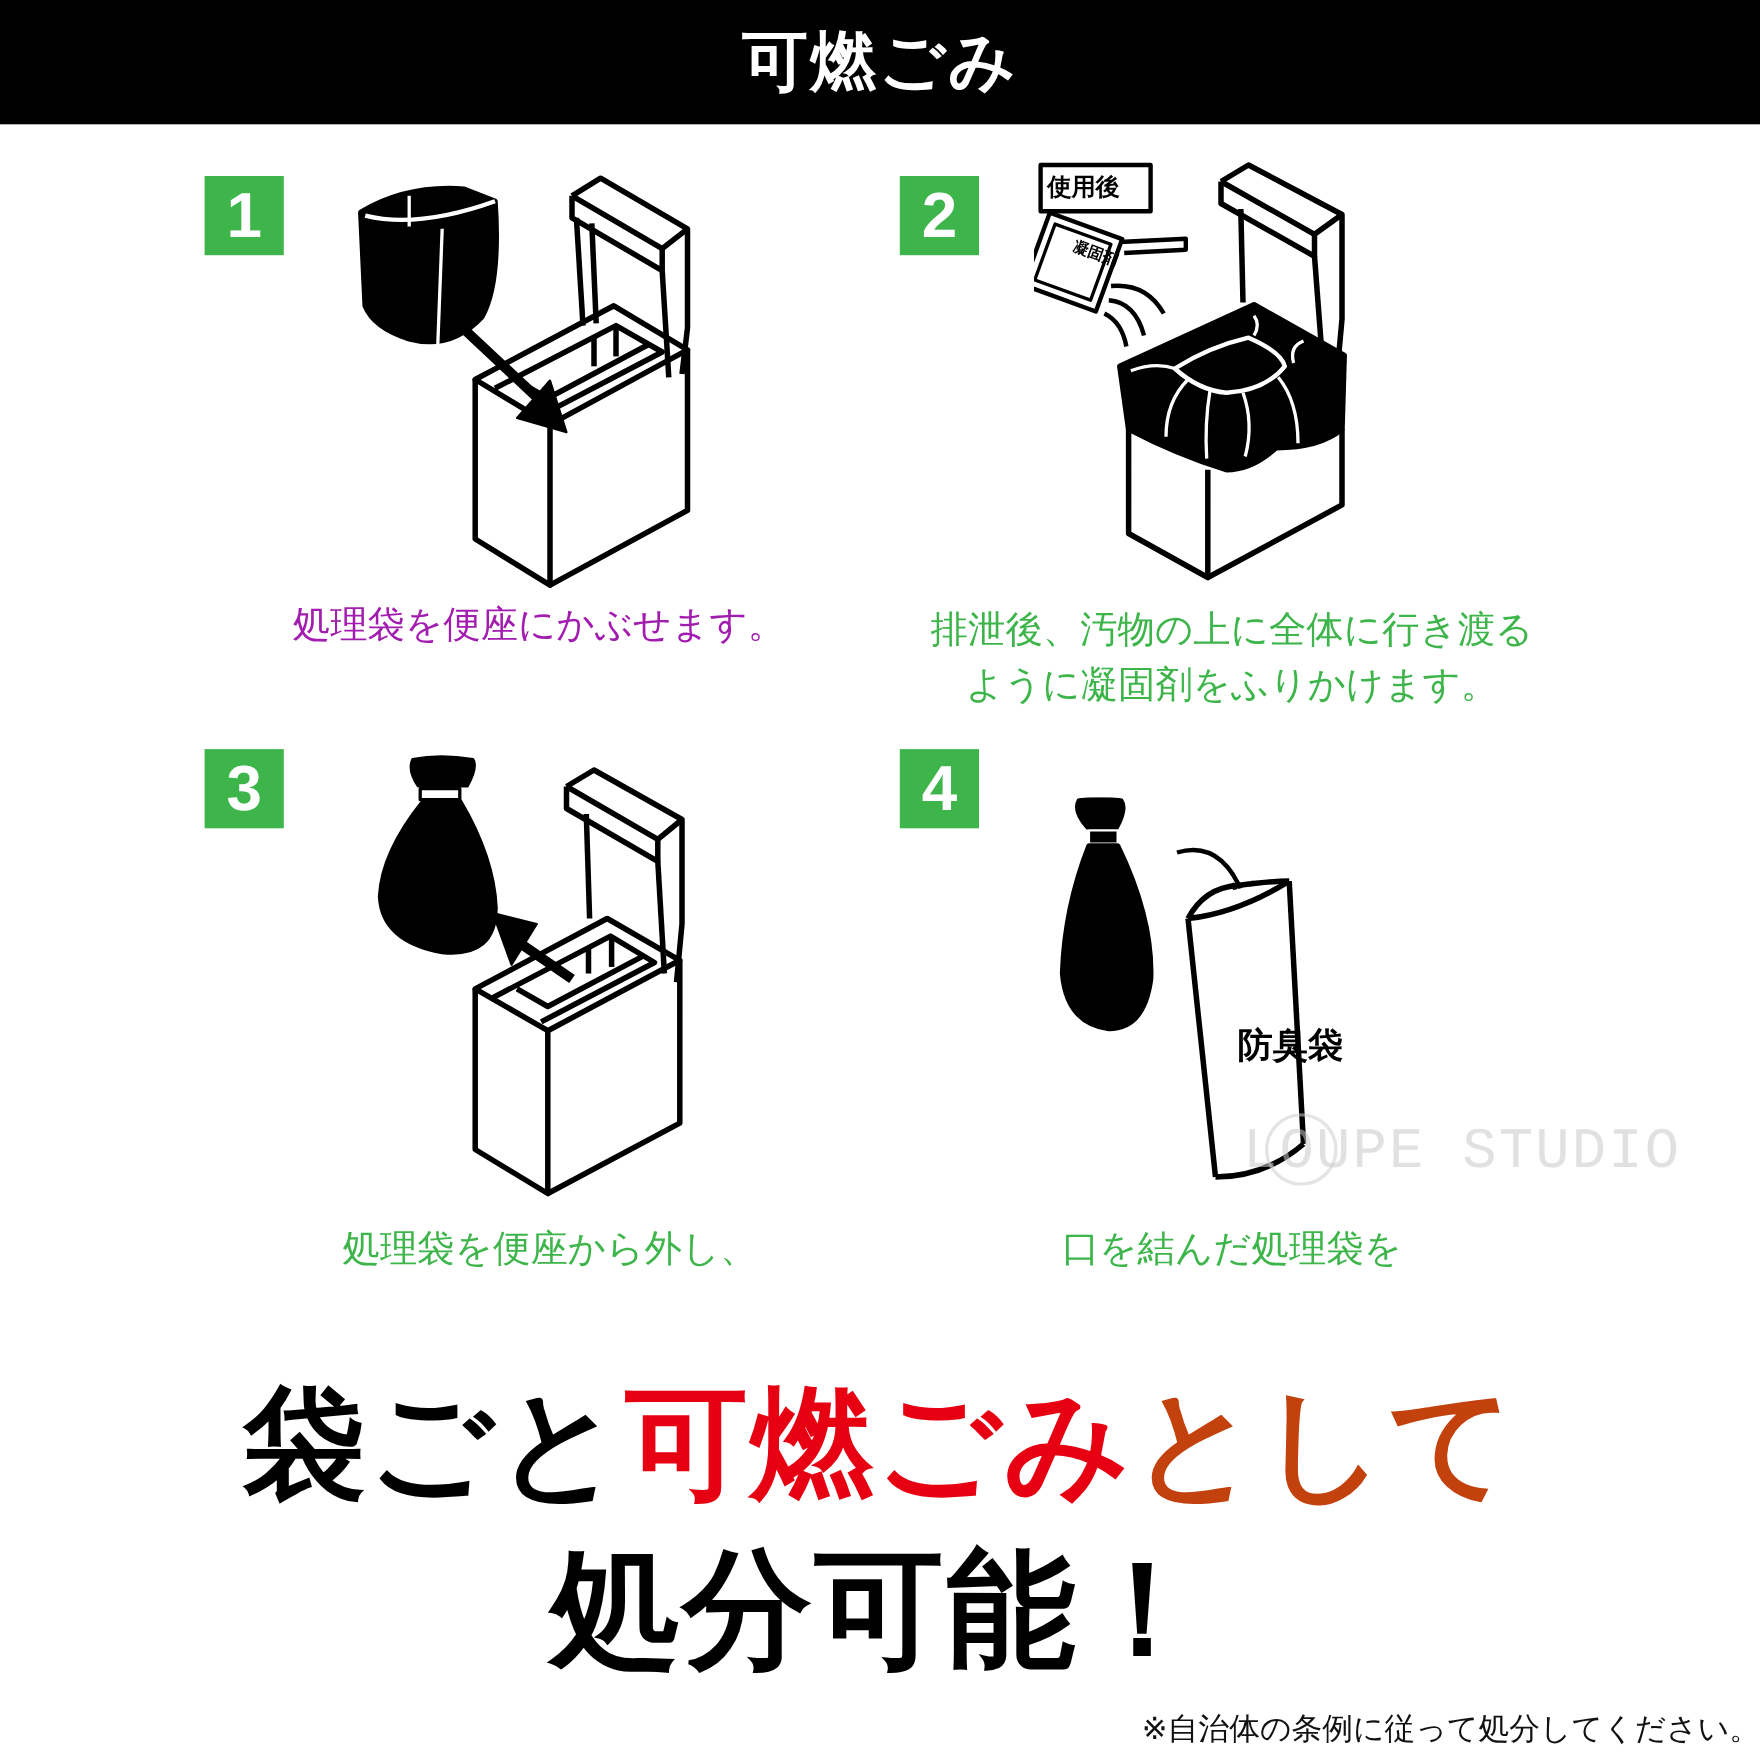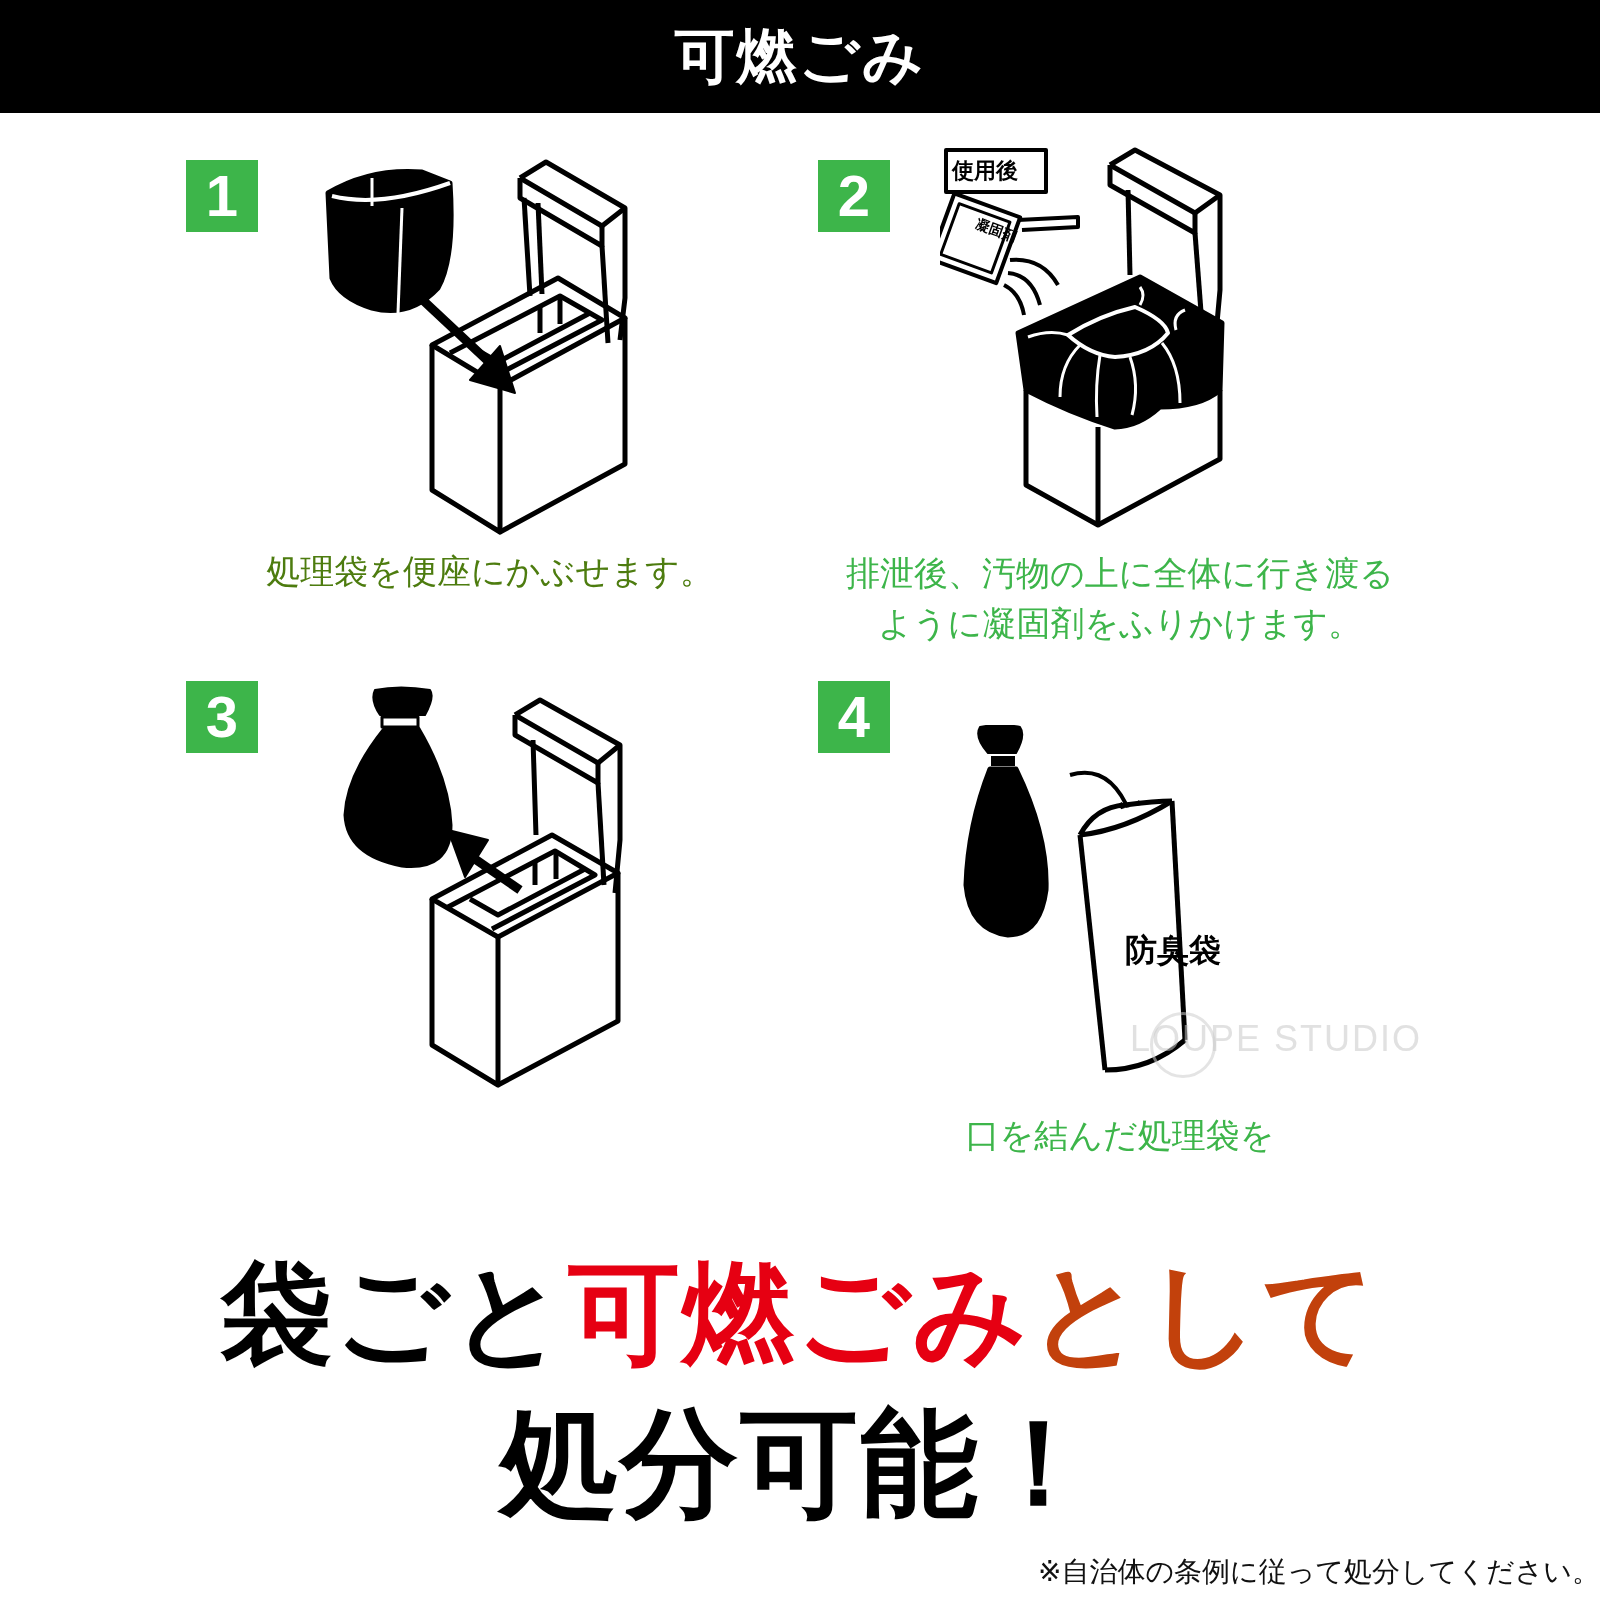--- a/index.html
+++ b/index.html
@@ -14,22 +14,22 @@
            font-family: "Liberation Sans", "DejaVu Sans", sans-serif; }
   .caption { position: absolute; text-align: center; font-size: 34px; line-height: 50px; white-space: nowrap; }
   .illus { position: absolute; }
   .illus svg { display: block; }
   .big-line { position: absolute; left: 0; width: 1600px; text-align: center; font-weight: bold;
               white-space: nowrap; letter-spacing: 2px; }
   .big1 { top: 1248px; font-size: 112px; line-height: 130px; }
   .big2 { top: 1398px; font-size: 118px; line-height: 130px; }
   .footnote { position: absolute; left: 0; top: 1552px; width: 1600px; text-align: right;
               font-size: 28px; line-height: 40px; color: #111; }
-  .watermark { position: absolute; left: 1130px; top: 1018px; font-size: 36px; color: rgba(200,200,200,0.55);
-               letter-spacing: 2px; font-family: Liberation Sans, sans-serif; }
+  .watermark { position: absolute; left: 1130px; top: 1018px; font-size: 52px; color: rgba(200,200,200,0.55);
+               letter-spacing: 2px; font-family: Liberation Mono, monospace; }
   .wm-ring { position: absolute; left: 1150px; top: 1012px; width: 60px; height: 60px;
              border: 3px solid rgba(205,205,205,0.55); border-radius: 50%; }
   .bag-label { font-weight: bold; }
 </style>
 </head>
 <body>
 
 <div class="header">
   <div class="header-title">可燃ごみ</div>
 </div>
@@ -58,21 +58,21 @@
     <path d="M122 197 L248 130 L315 170 L190 238 Z"></path>
     <path d="M140 205 L250 148 L292 172 L185 228"></path>
     <path d="M160 198 L188 214 L280 165"></path>
     <path d="M230 158 L230 185"></path>
     <path d="M250 150 L250 176"></path>
 
     <path d="M122 197 L122 342 L190 384 L190 238"></path>
     <path d="M190 384 L315 316 L315 170"></path>
   </svg>
 </div>
-<div class="caption" style="left:250px; top:546px; width:480px; color:#4d7c0f;">
+<div class="caption" style="left:250px; top:546px; width:480px; color:#a21caf;font-family:Liberation Mono, monospace;">
   <div>処理袋を便座にかぶせます。</div>
 </div>
 
 <div class="badge" style="left:818px; top:160px; background:#3db54a;">
   <span>2</span>
 </div>
 <div class="illus" style="left:940px; top:145px;">
   <svg width="320" height="390" viewBox="0 0 320 390" fill="none" stroke="#000" stroke-width="5" stroke-linejoin="round">
 
     <rect x="6" y="5" width="100" height="42" stroke-width="4"></rect>
@@ -137,20 +137,21 @@
     <path d="M108 222 L215 166 L255 190 L152 244"></path>
     <path d="M130 214 L158 230 L245 184"></path>
     <path d="M195 176 L195 200"></path>
     <path d="M216 166 L216 194"></path>
 
     <path d="M92 214 L92 360 L158 400 L158 252"></path>
     <path d="M158 400 L278 336 L278 188"></path>
   </svg>
 </div>
 <div class="caption" style="left:270px; top:1110px; width:460px; color:#3db54a;">
+  <div>処理袋を便座から外し、</div>
 </div>
 
 <div class="badge" style="left:818px; top:681px; background:#3db54a;">
   <span>4</span>
 </div>
 <div class="illus" style="left:960px; top:725px;">
   <svg width="280" height="360" viewBox="0 0 280 360" fill="none" stroke="#000" stroke-width="5" stroke-linejoin="round">
 
     <path d="M20 2 Q40 -2 60 2 Q66 10 56 28 L28 28 Q14 12 20 2 Z" fill="#000" stroke-width="2"></path>
     <rect x="30" y="30" width="26" height="12" fill="#000" stroke="#fff" stroke-width="2"></rect>

